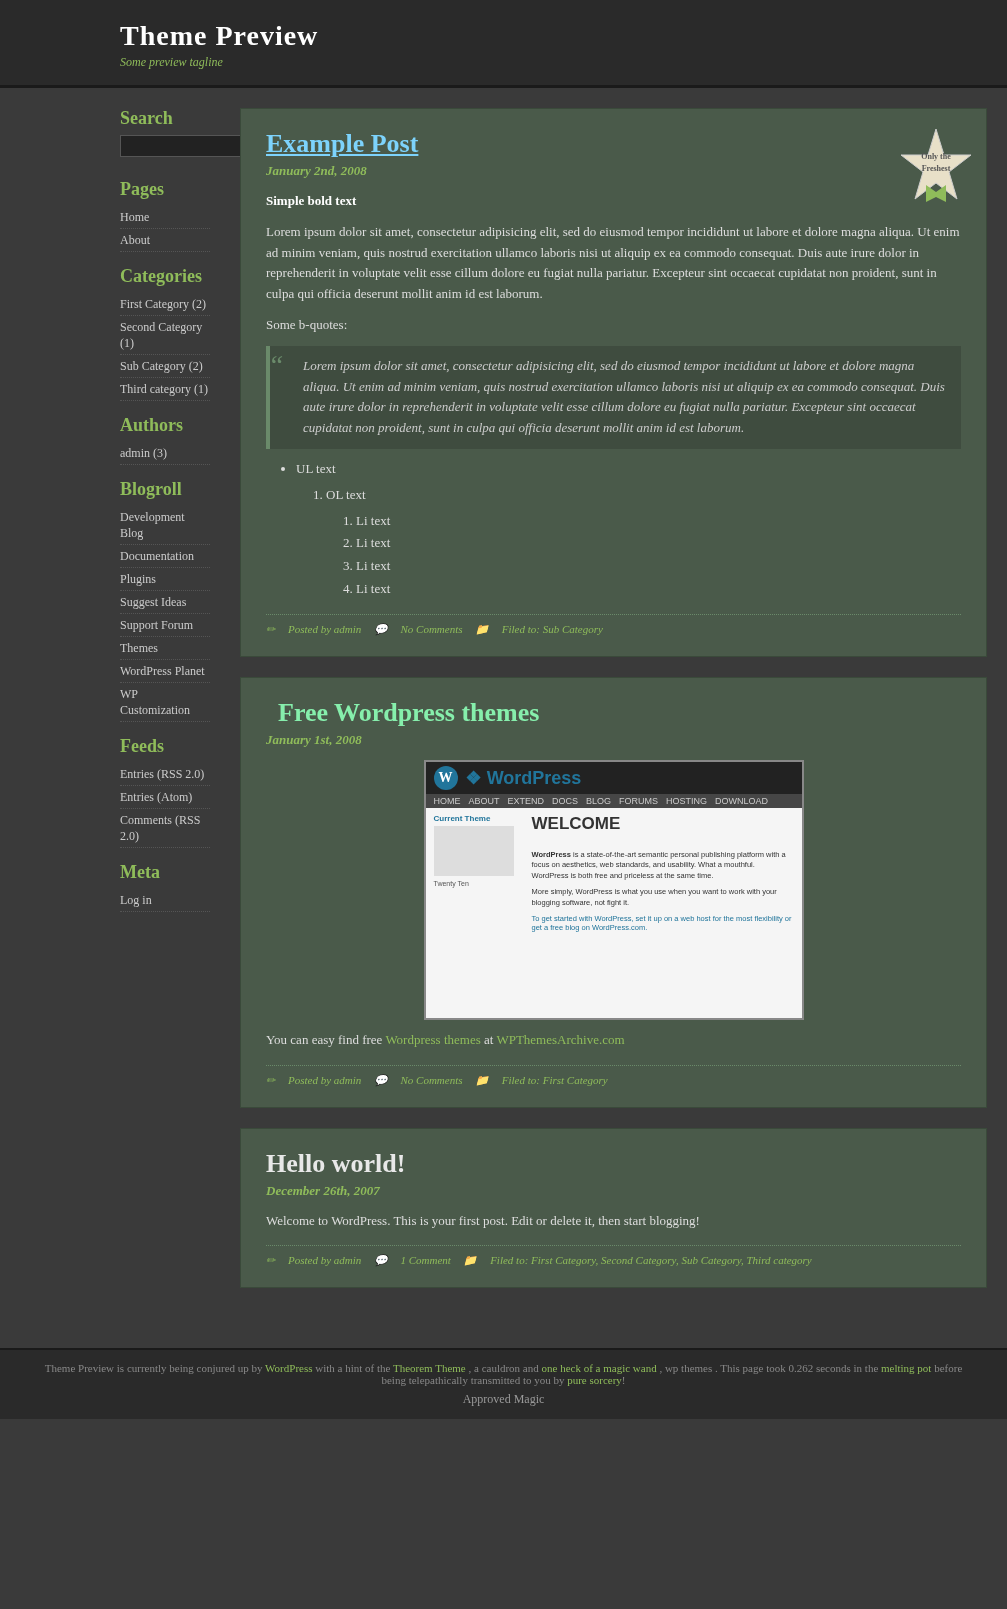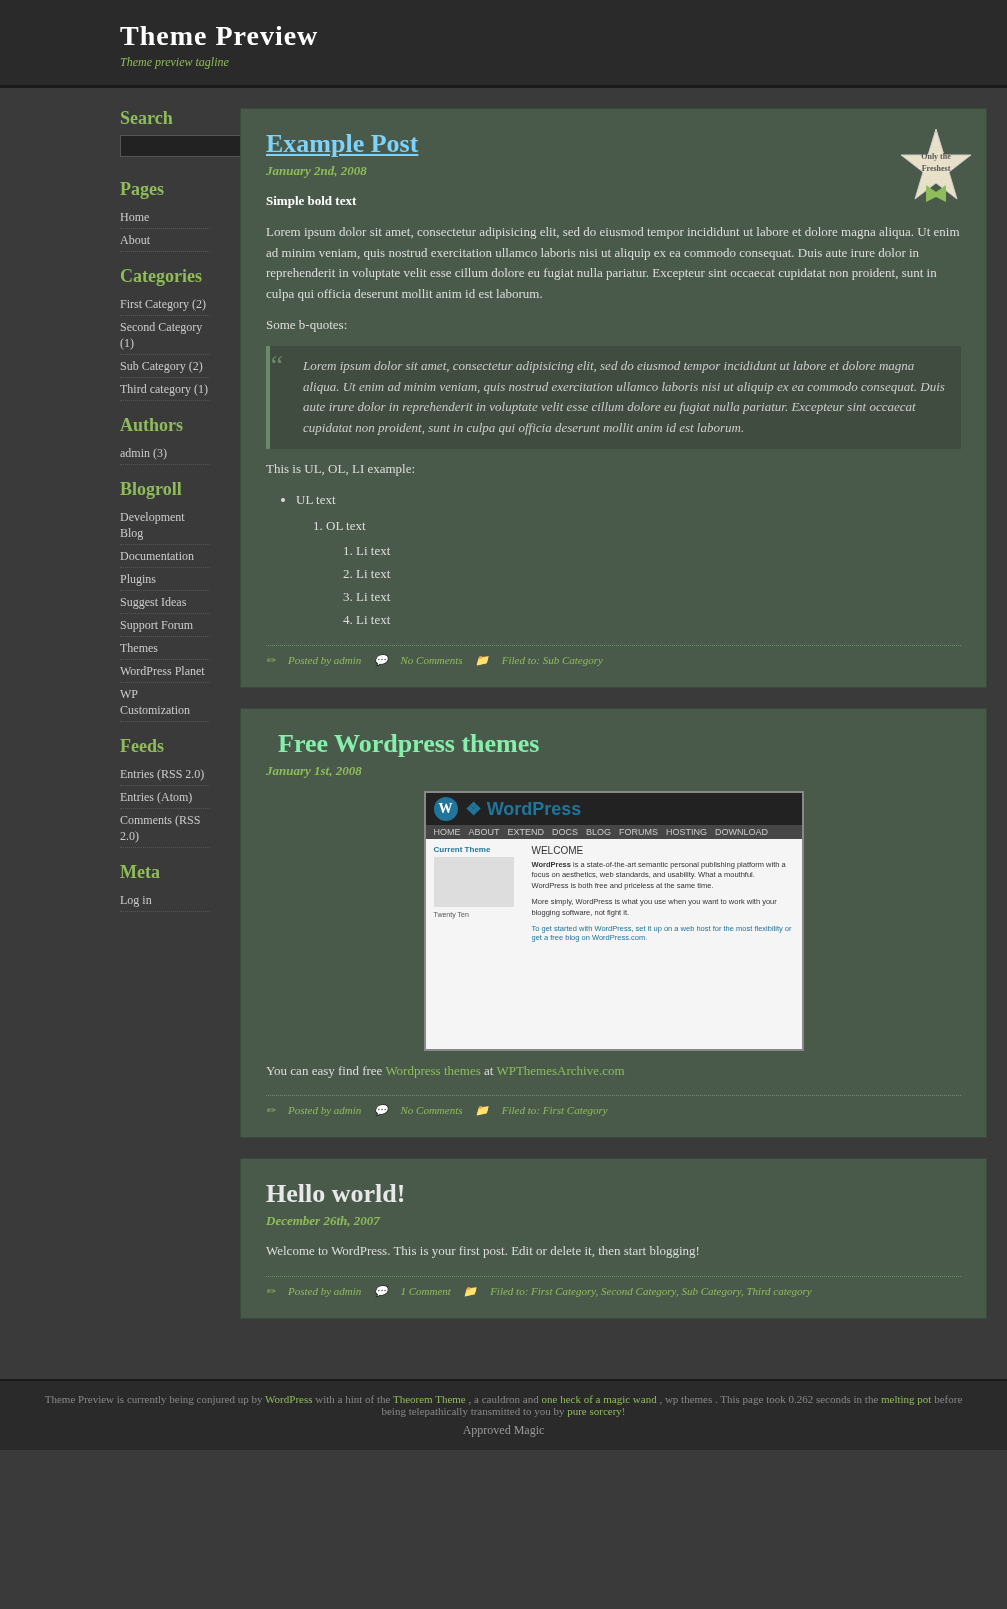--- a/index.html
+++ b/index.html
@@ -219,21 +219,21 @@
       color: #21759b;
       font-weight: bold;
       margin-bottom: 3px;
     }
     .wp-main-content {
       flex: 1;
       font-size: 8px;
       color: #333;
       font-family: Arial, sans-serif;
     }
-    .wp-welcome { font-size: 10px; font-weight: normal; color: #333; margin-bottom: 4px; }
+    .wp-welcome { font-size: 17px; font-weight: bold; color: #333; margin-bottom: 16px; }
 
     
     .post-link { color: #8fbc5a; }
 
     
     #footer {
       background-color: #2a2a2a;
       padding: 12px 40px;
       text-align: center;
       font-size: 11px;
@@ -253,21 +253,21 @@
       position: absolute;
       top: 18px;
       right: 10px;
     }
   </style>
 </head>
 <body>
 
 <div id="header">
   <h1>Theme Preview</h1>
-  <div class="tagline">Theme preview tagline</div>
+  <div class="tagline">Some preview tagline</div>
 </div>
 
 <div id="wrapper">
 
   <div id="sidebar">
 
     <span class="sidebar-section-title">Search</span>
     <div>
       <input type="text" id="search-input" placeholder="" style="">
     </div>
@@ -337,21 +337,20 @@
       <div class="post-content">
         <p><strong>Simple bold text</strong></p>
         <p>Lorem ipsum dolor sit amet, consectetur adipisicing elit, sed do eiusmod tempor incididunt ut labore et dolore magna aliqua. Ut enim ad minim veniam, quis nostrud exercitation ullamco laboris nisi ut aliquip ex ea commodo consequat. Duis aute irure dolor in reprehenderit in voluptate velit esse cillum dolore eu fugiat nulla pariatur. Excepteur sint occaecat cupidatat non proident, sunt in culpa qui officia deserunt mollit anim id est laborum.</p>
         <p>Some b-quotes:</p>
 
         <div class="post-blockquote">
           <span class="blockquote-mark">“</span>
           <div class="blockquote-text">Lorem ipsum dolor sit amet, consectetur adipisicing elit, sed do eiusmod tempor incididunt ut labore et dolore magna aliqua. Ut enim ad minim veniam, quis nostrud exercitation ullamco laboris nisi ut aliquip ex ea commodo consequat. Duis aute irure dolor in reprehenderit in voluptate velit esse cillum dolore eu fugiat nulla pariatur. Excepteur sint occaecat cupidatat non proident, sunt in culpa qui officia deserunt mollit anim id est laborum.</div>
         </div>
 
-        <p>This is UL, OL, LI example:</p>
         <ul class="post-ul">
           <li>UL text
             <ol class="post-ol">
               <li>OL text
                 <ol class="post-ol">
                   <li>Li text</li>
                   <li>Li text</li>
                   <li>Li text</li>
                   <li>Li text</li>
                 </ol>

